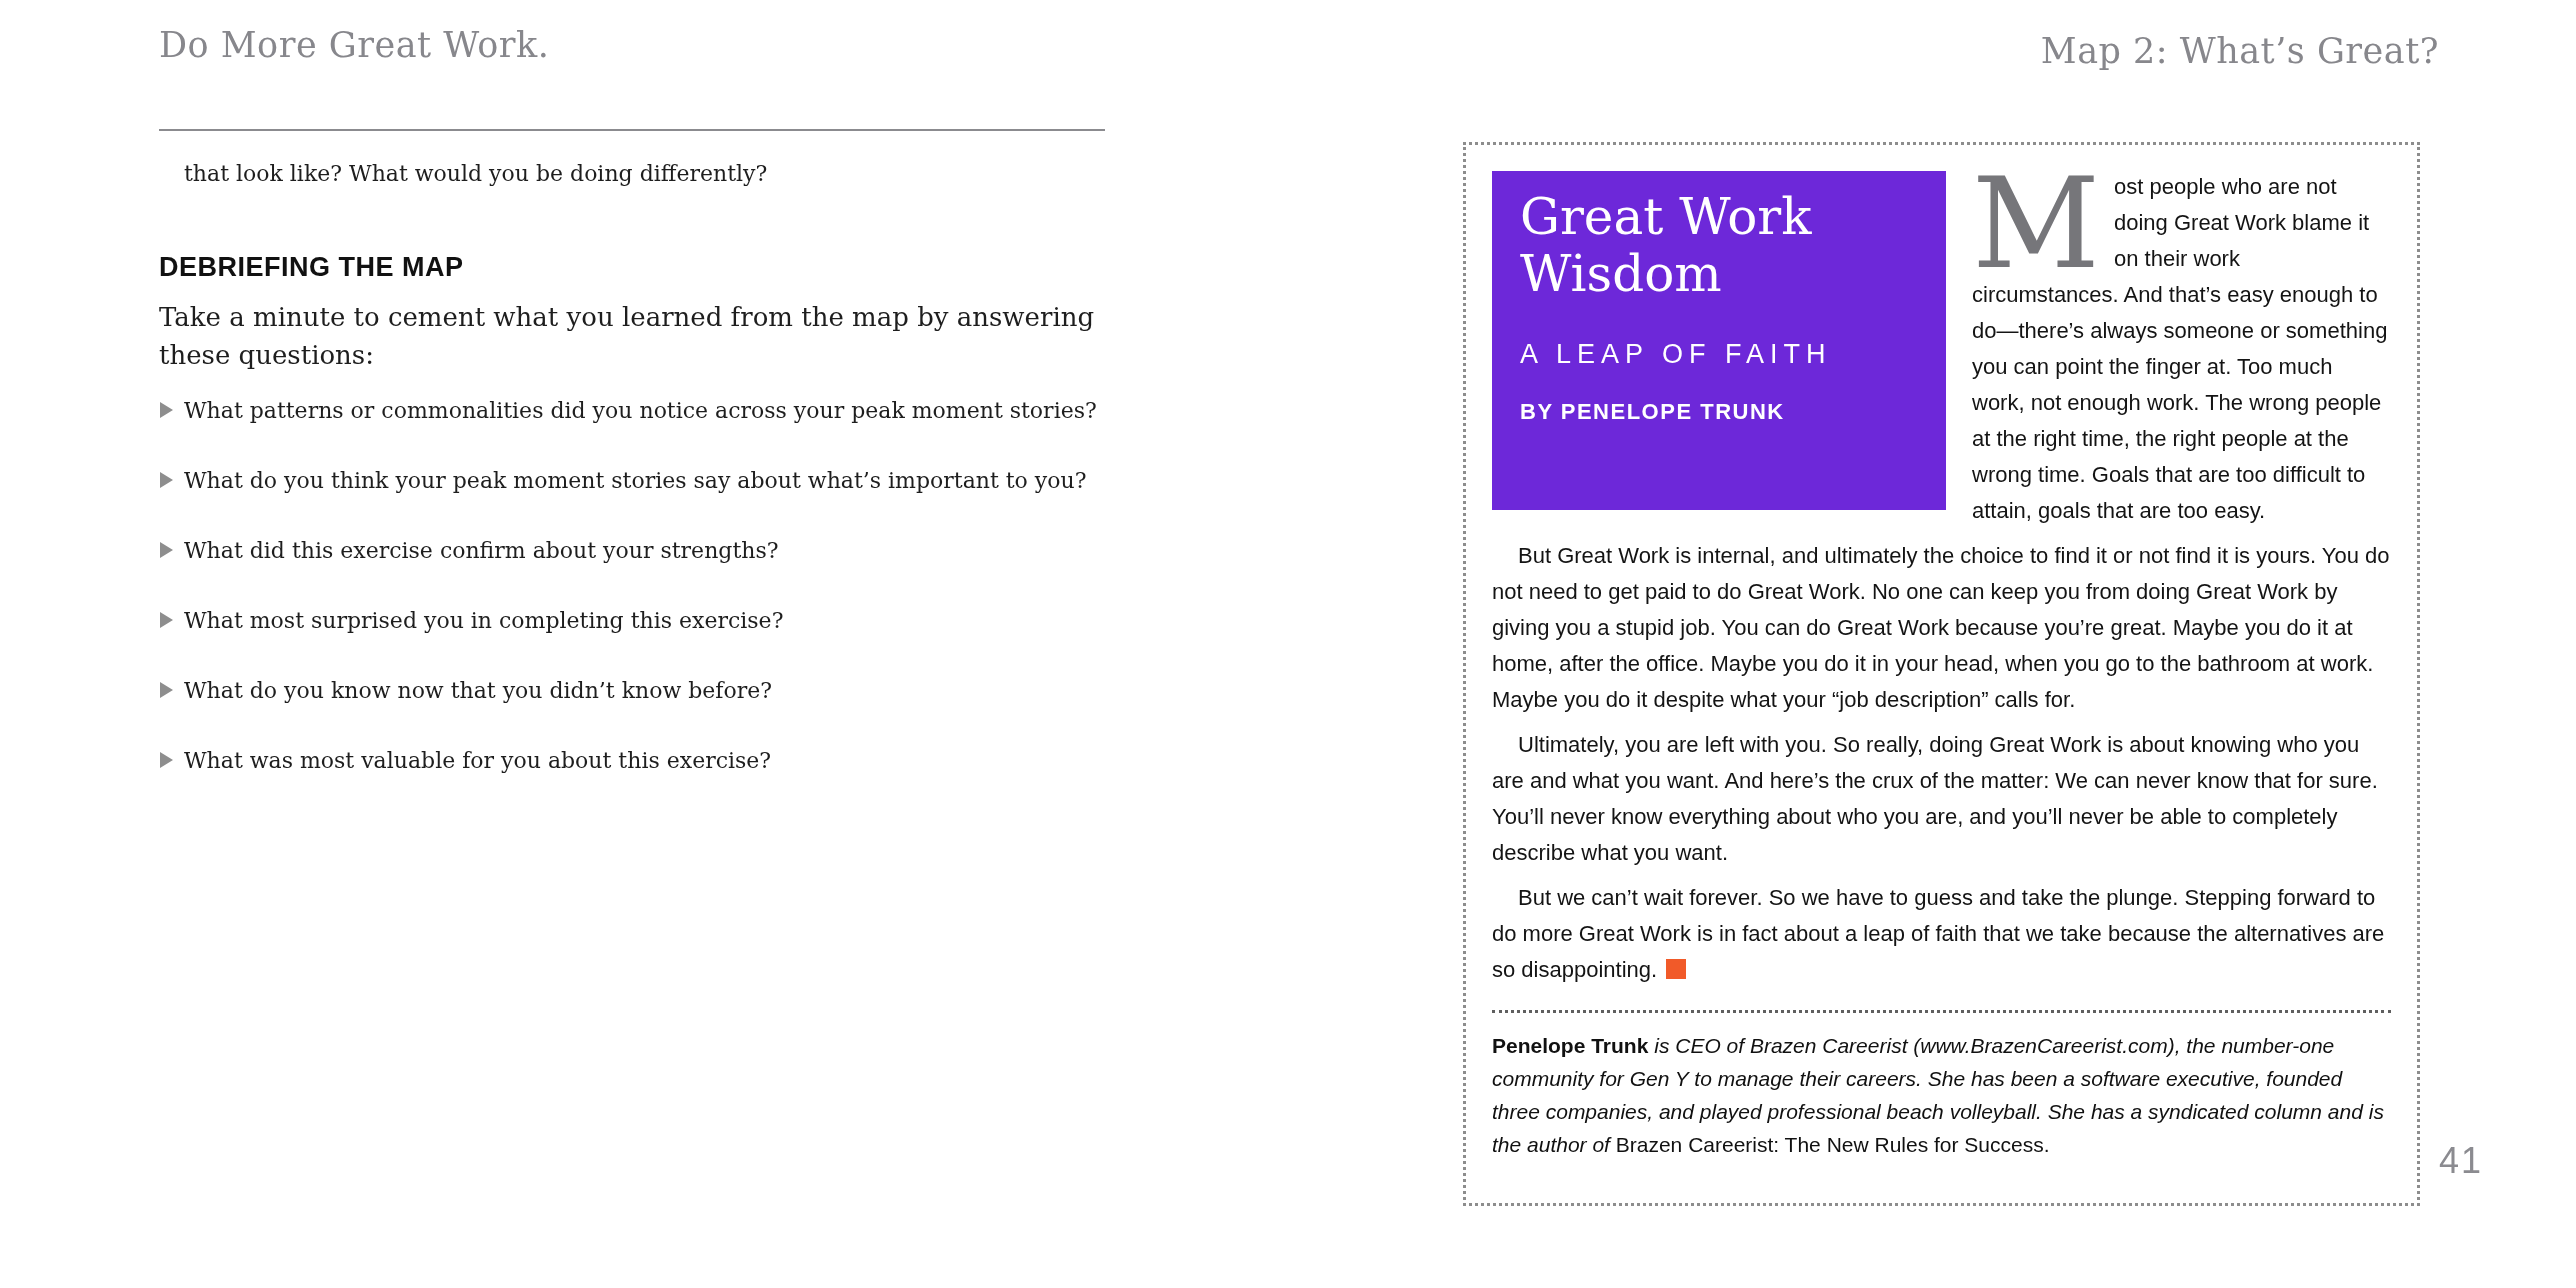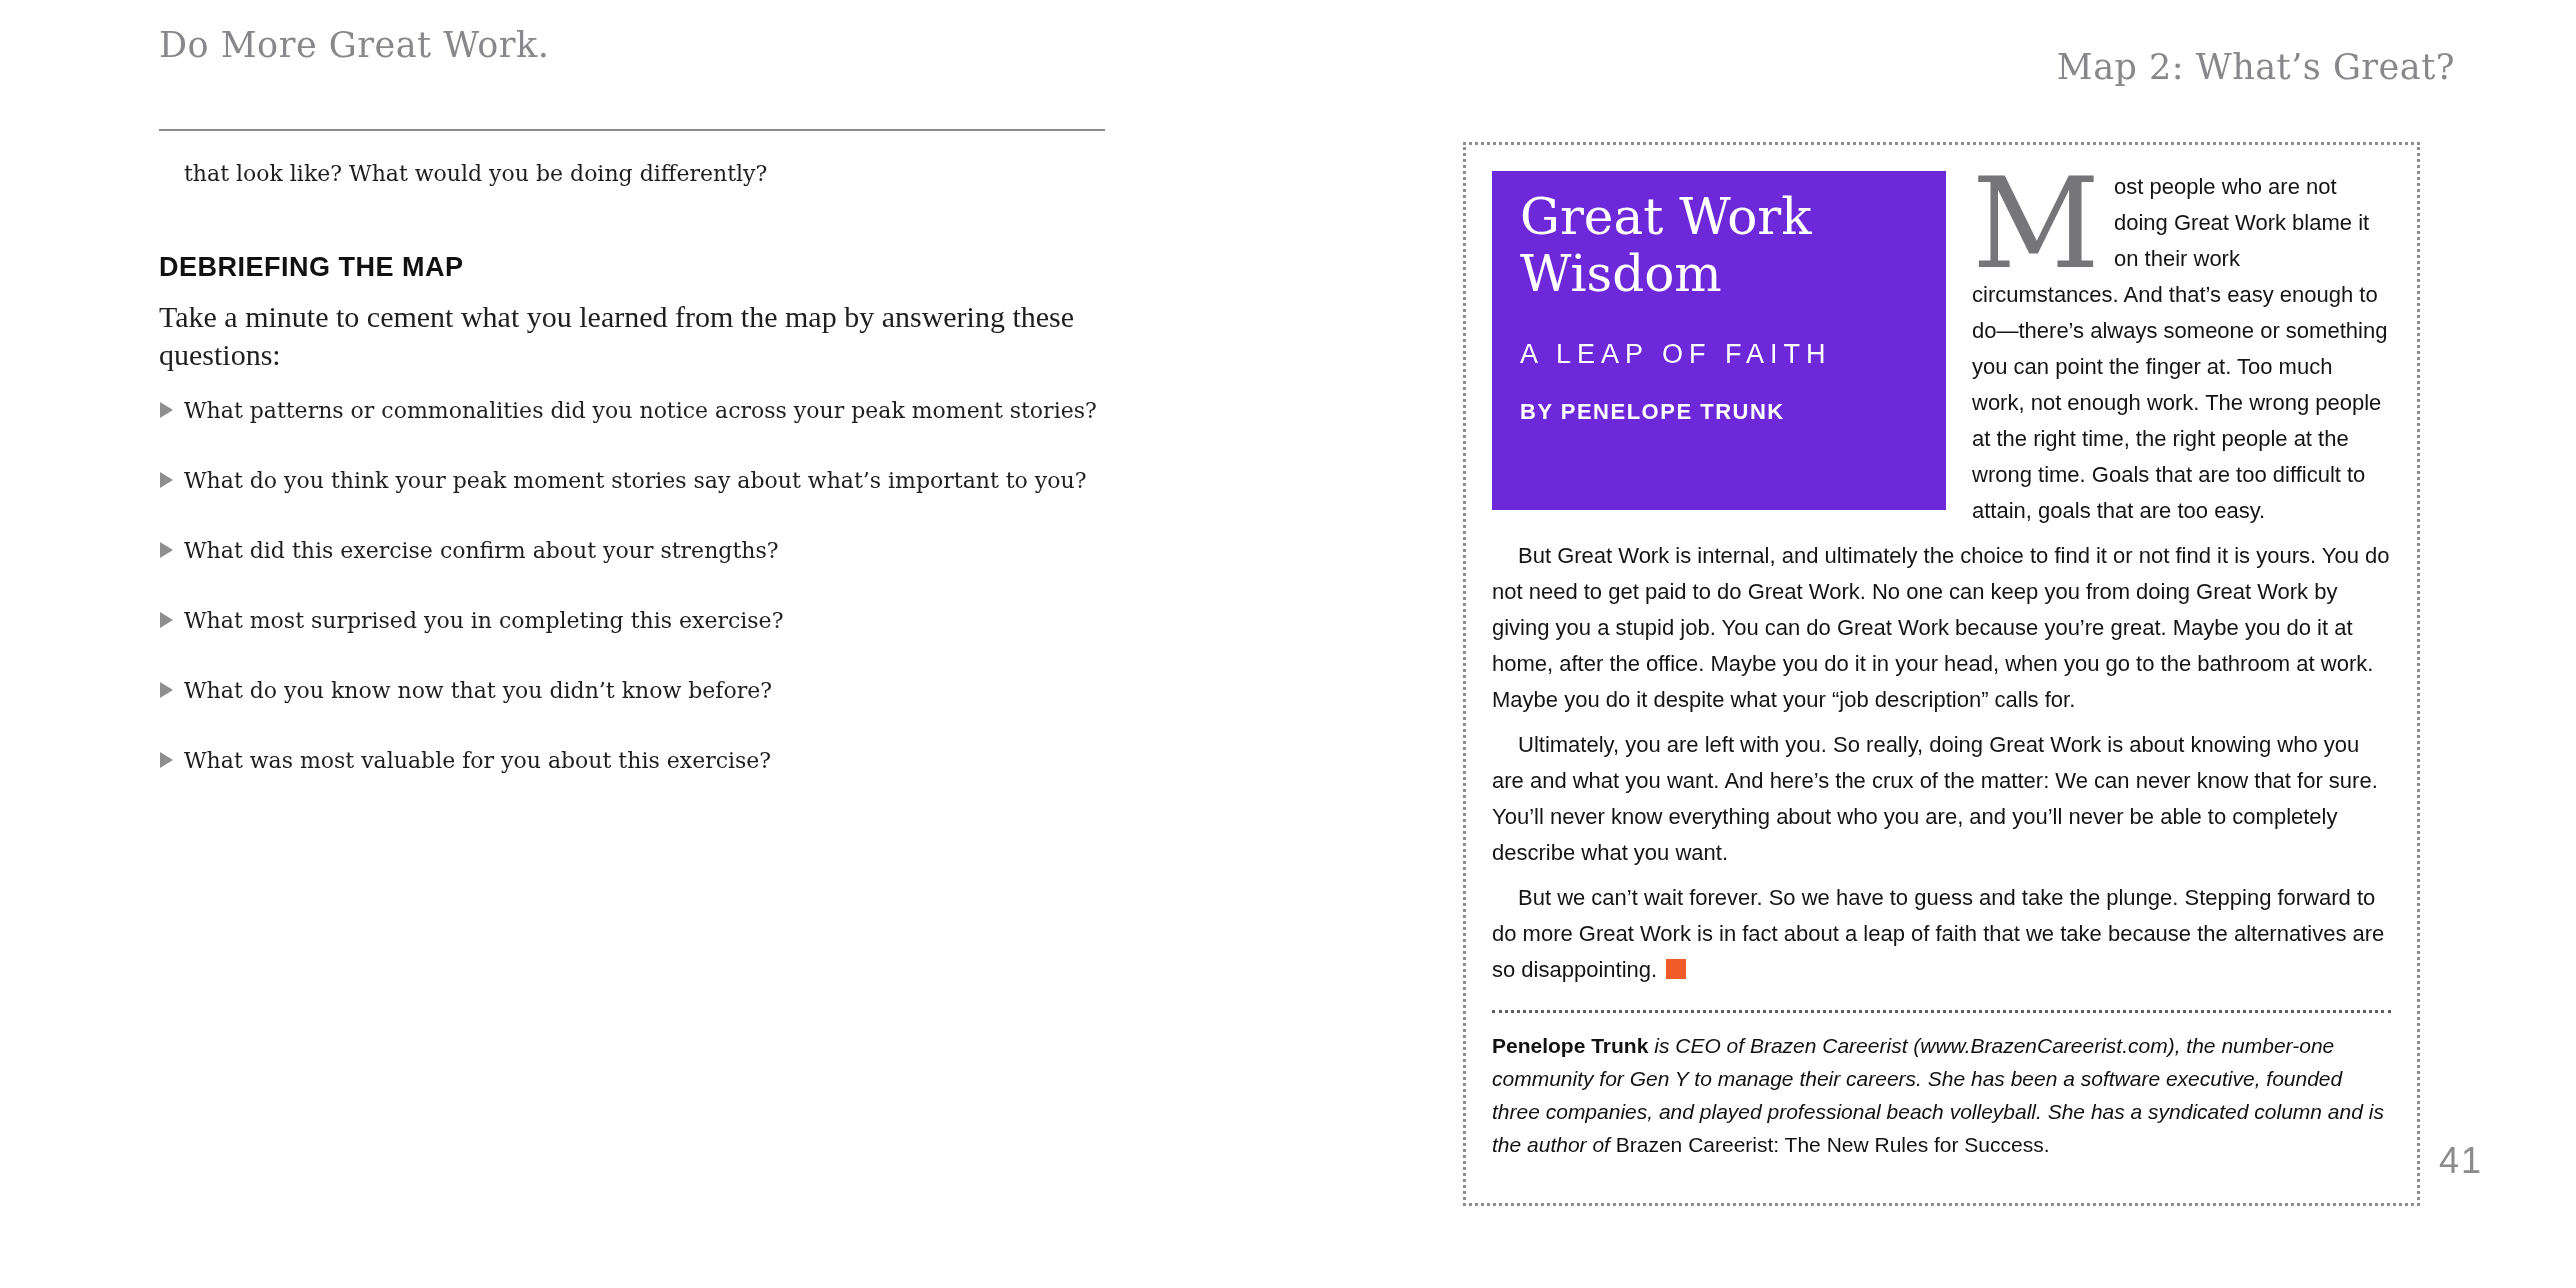--- a/index.html
+++ b/index.html
@@ -38,21 +38,21 @@
   .section-heading {
     margin:57px 0 0 0;
     font-family:"Liberation Sans", sans-serif;
     font-weight:bold;
     font-size:27px; line-height:34px;
     letter-spacing:0.5px;
     color:#111111;
   }
   .intro {
     margin:14px 0 0 0;
-    font-size:30px; line-height:38px;font-family:Liberation Serif, serif;
+    font-size:26px; line-height:38px;
   }
   .questions {
     margin:18px 0 0 0; padding:0;
     list-style:none;
   }
   .questions li {
     position:relative;
     padding-left:25px;
     margin-top:32px;
     font-size:22px; line-height:38px;
@@ -62,21 +62,21 @@
     position:absolute; left:1px; top:10px;
     width:0; height:0;
     border-left:13px solid #8e8e8e;
     border-top:8px solid transparent;
     border-bottom:8px solid transparent;
   }
 
   
   .right-header {
     position:absolute; left:1463px; top:30px; width:976px;
-    margin:16px;
+    margin:0;
     text-align:right;
     font-family:"DejaVu Serif", serif;
     font-weight:normal;
     font-size:35px; line-height:42px;
     color:#87878c;
     letter-spacing:0.5px;
   }
   .dotted-box {
     position:absolute; left:1463px; top:142px;
     width:957px; height:1064px;

